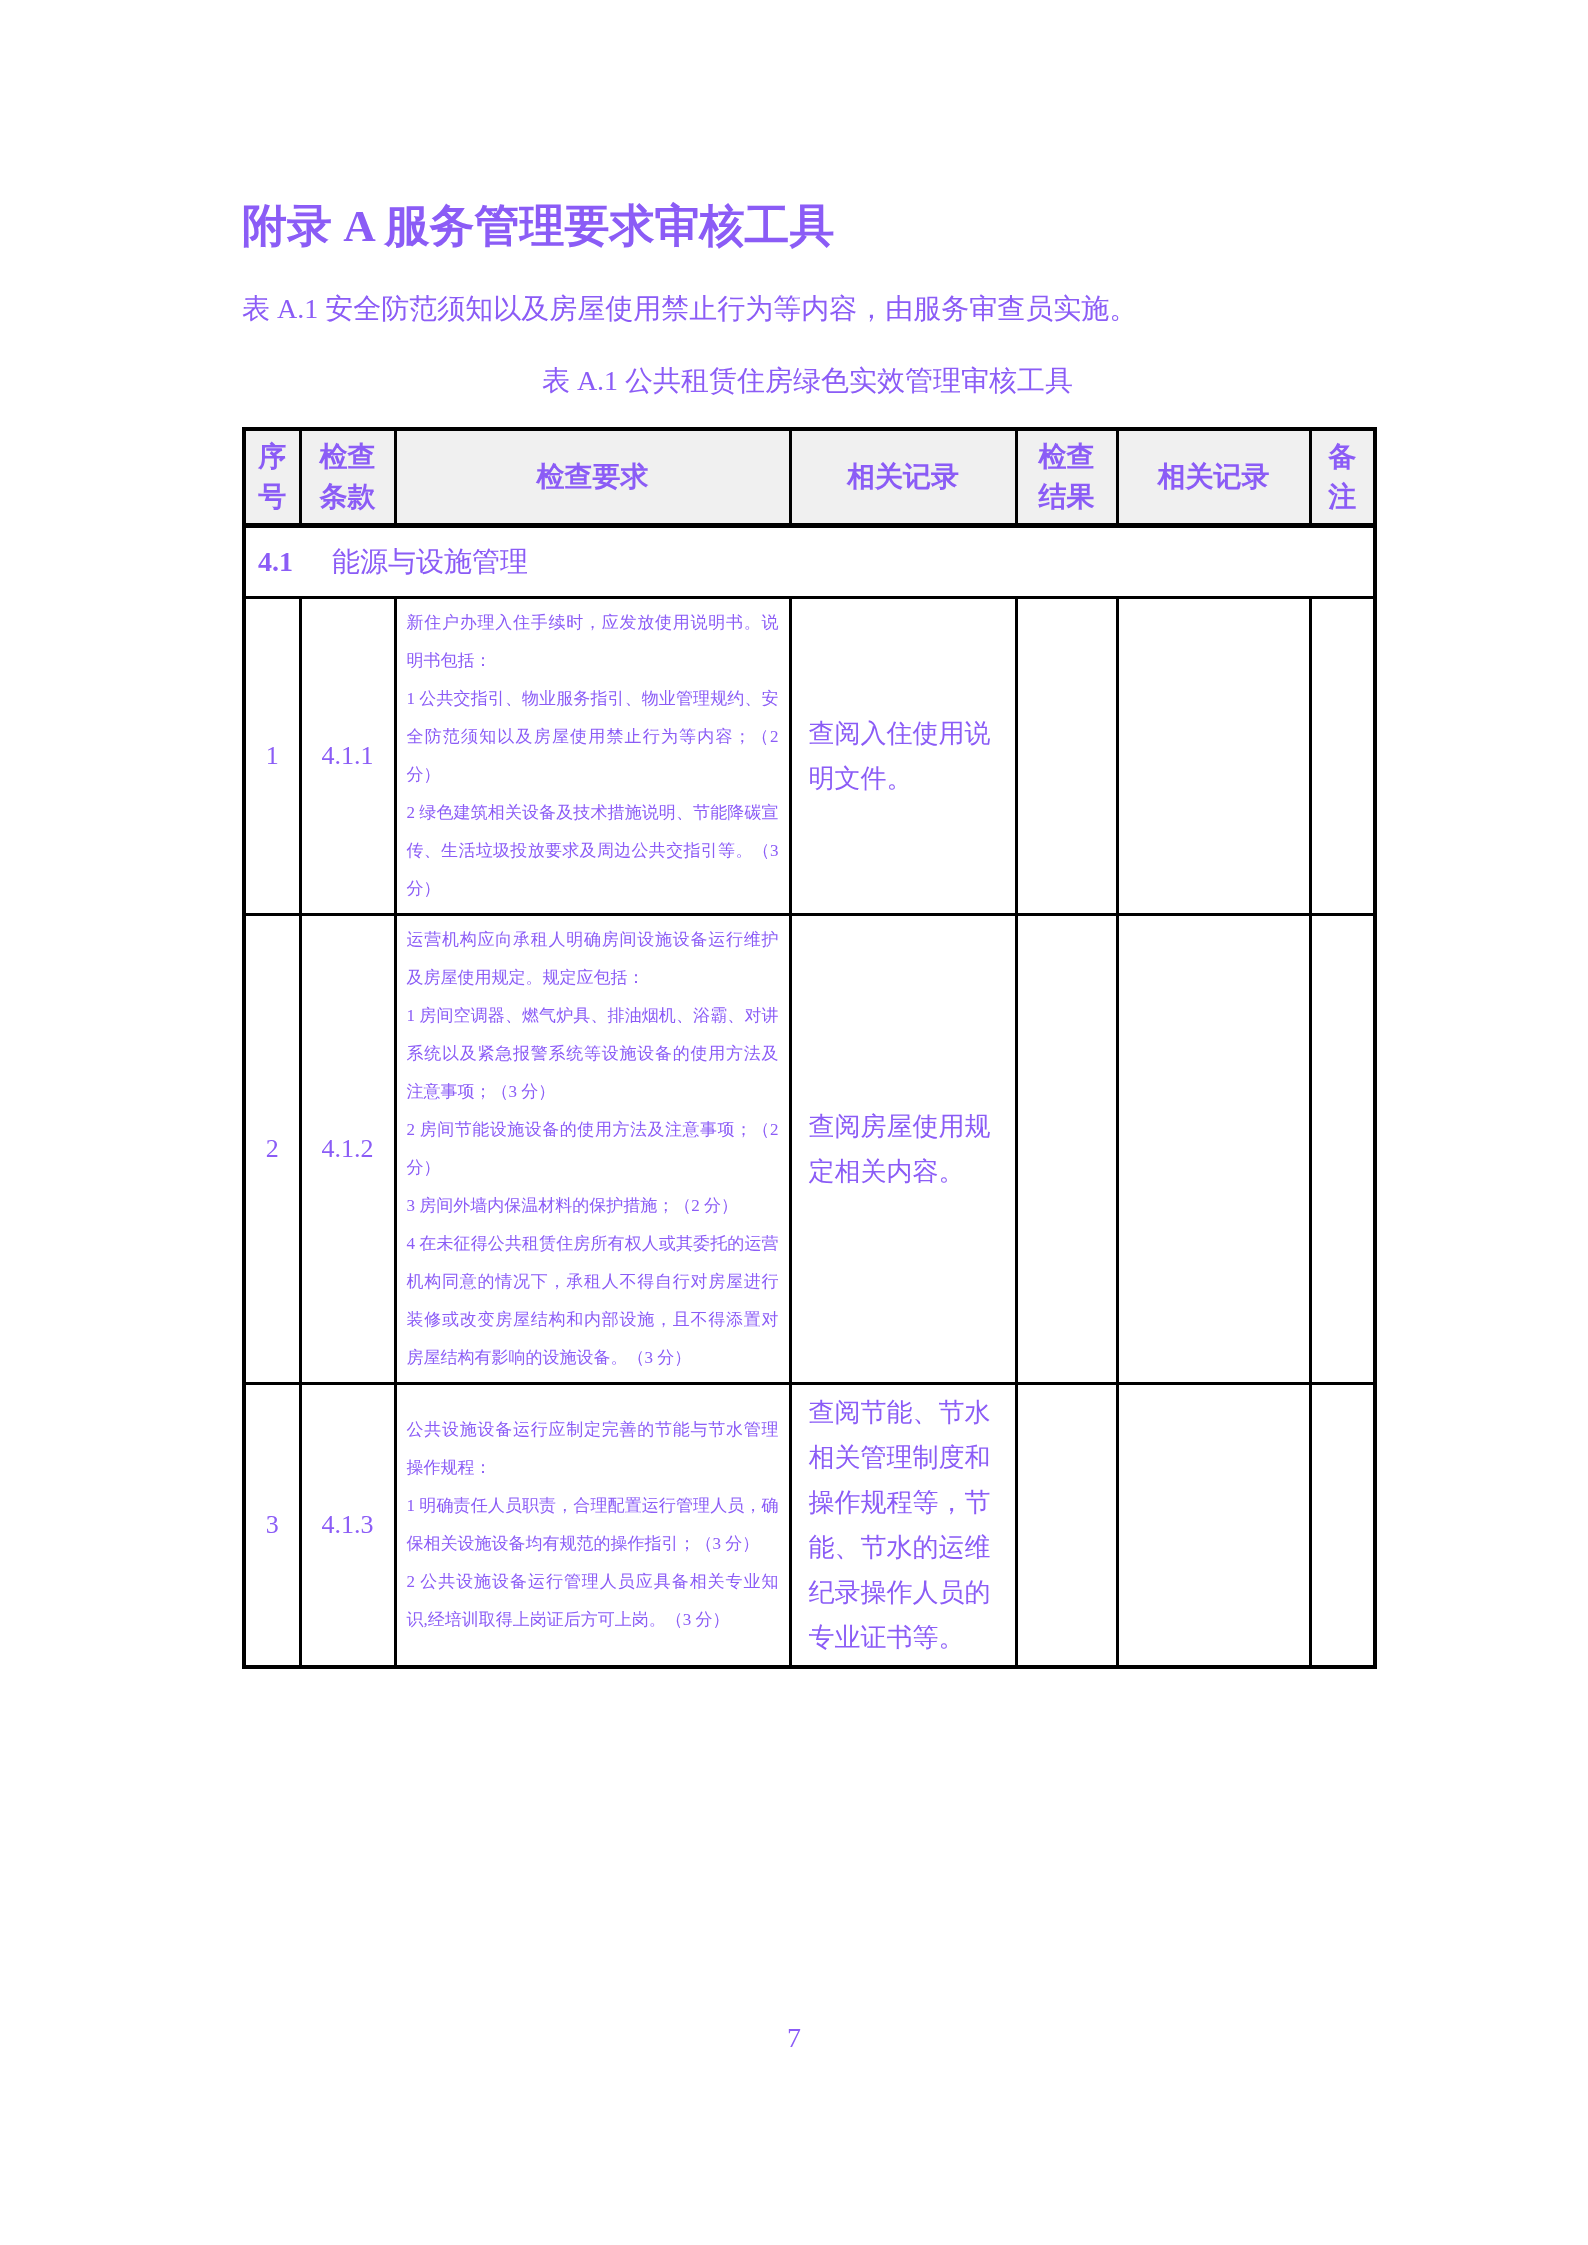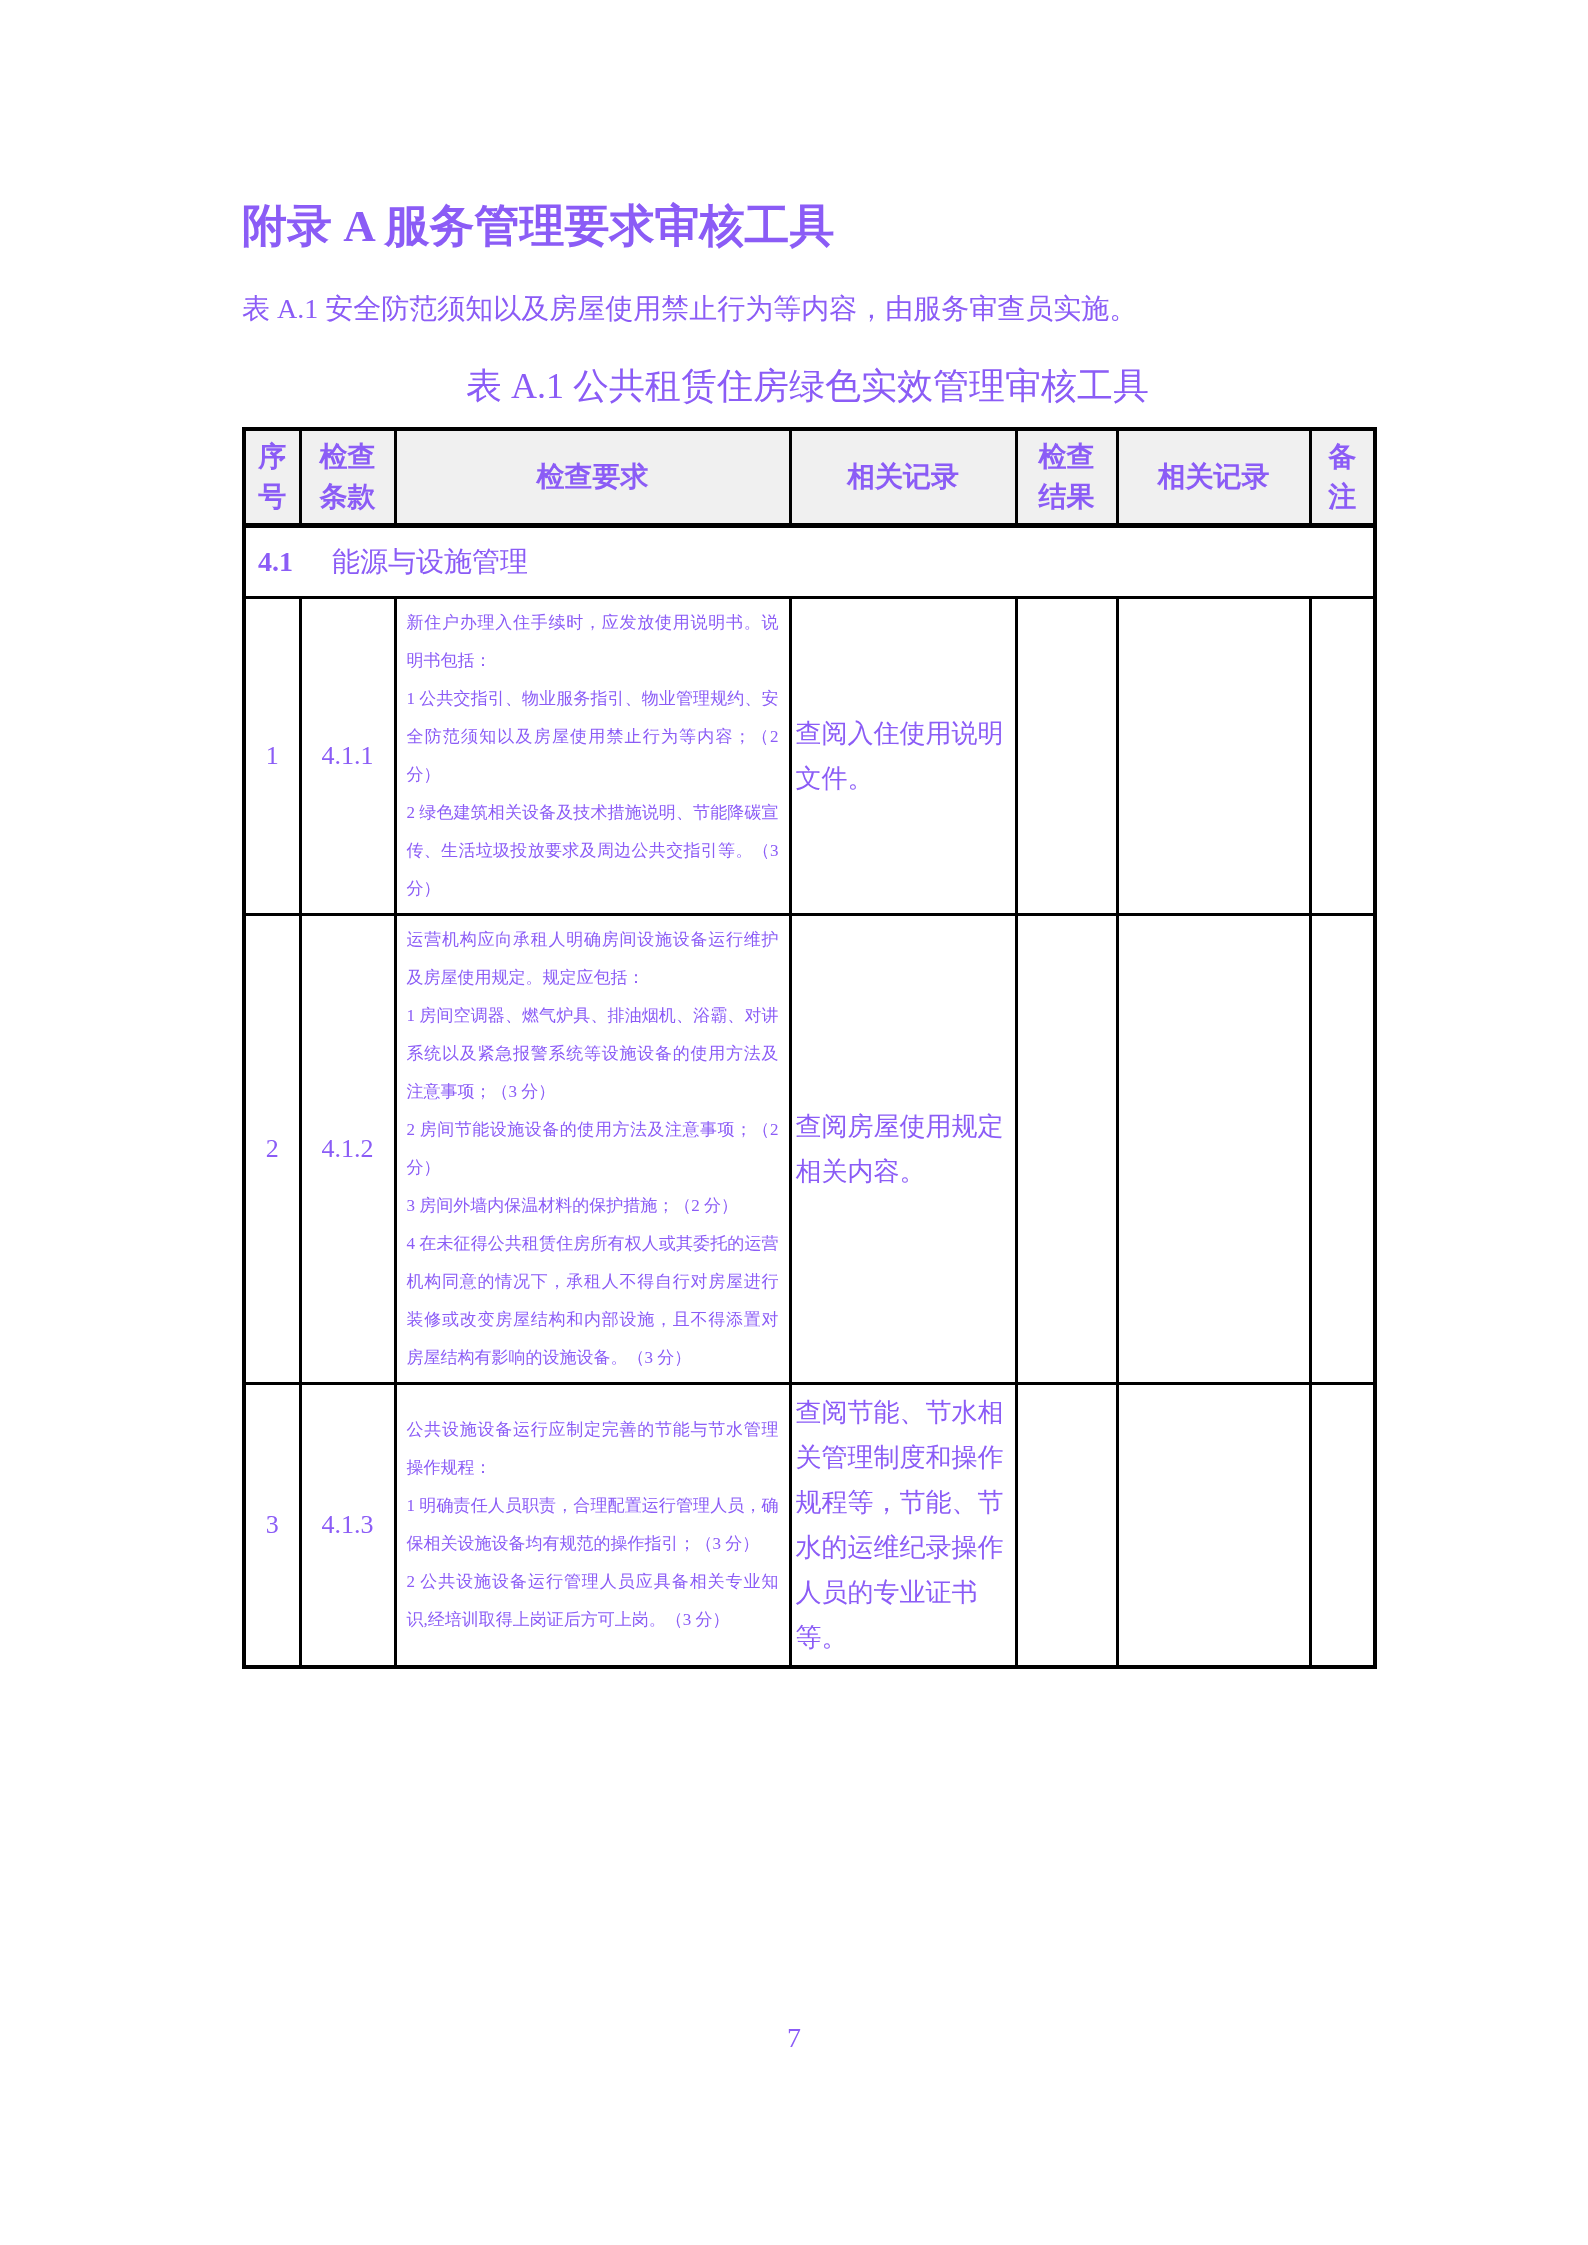--- a/index.html
+++ b/index.html
@@ -31,21 +31,21 @@
     width: 1160px;
     font-size: 28px;
     line-height: 42px;
   }
   .table-caption {
     position: absolute;
     left: 242px;
     top: 362px;
     width: 1131px;
     text-align: center;
-    font-size: 36px;
+    font-size: 28px;
   }
   table.audit {
     position: absolute;
     left: 242px;
     top: 427px;
     width: 1131px;
     border-collapse: collapse;
     table-layout: fixed;
     border: 4px solid #000;
   }
@@ -87,21 +87,21 @@
     font-size: 17px;
     line-height: 38px;
     padding: 5px 10px;
     text-align: justify;
     white-space: pre-line;
     vertical-align: middle;
   }
   td.cell-content {
     font-size: 26px;
     line-height: 45px;
-    padding: 5px 6px 5px 4px;
+    padding: 5px 6px 5px 17px;
     text-align: left;
     vertical-align: middle;
   }
   td.cell-empty {
     vertical-align: middle;
   }
   .page-number {
     position: absolute;
     left: 0;
     top: 2022px;

